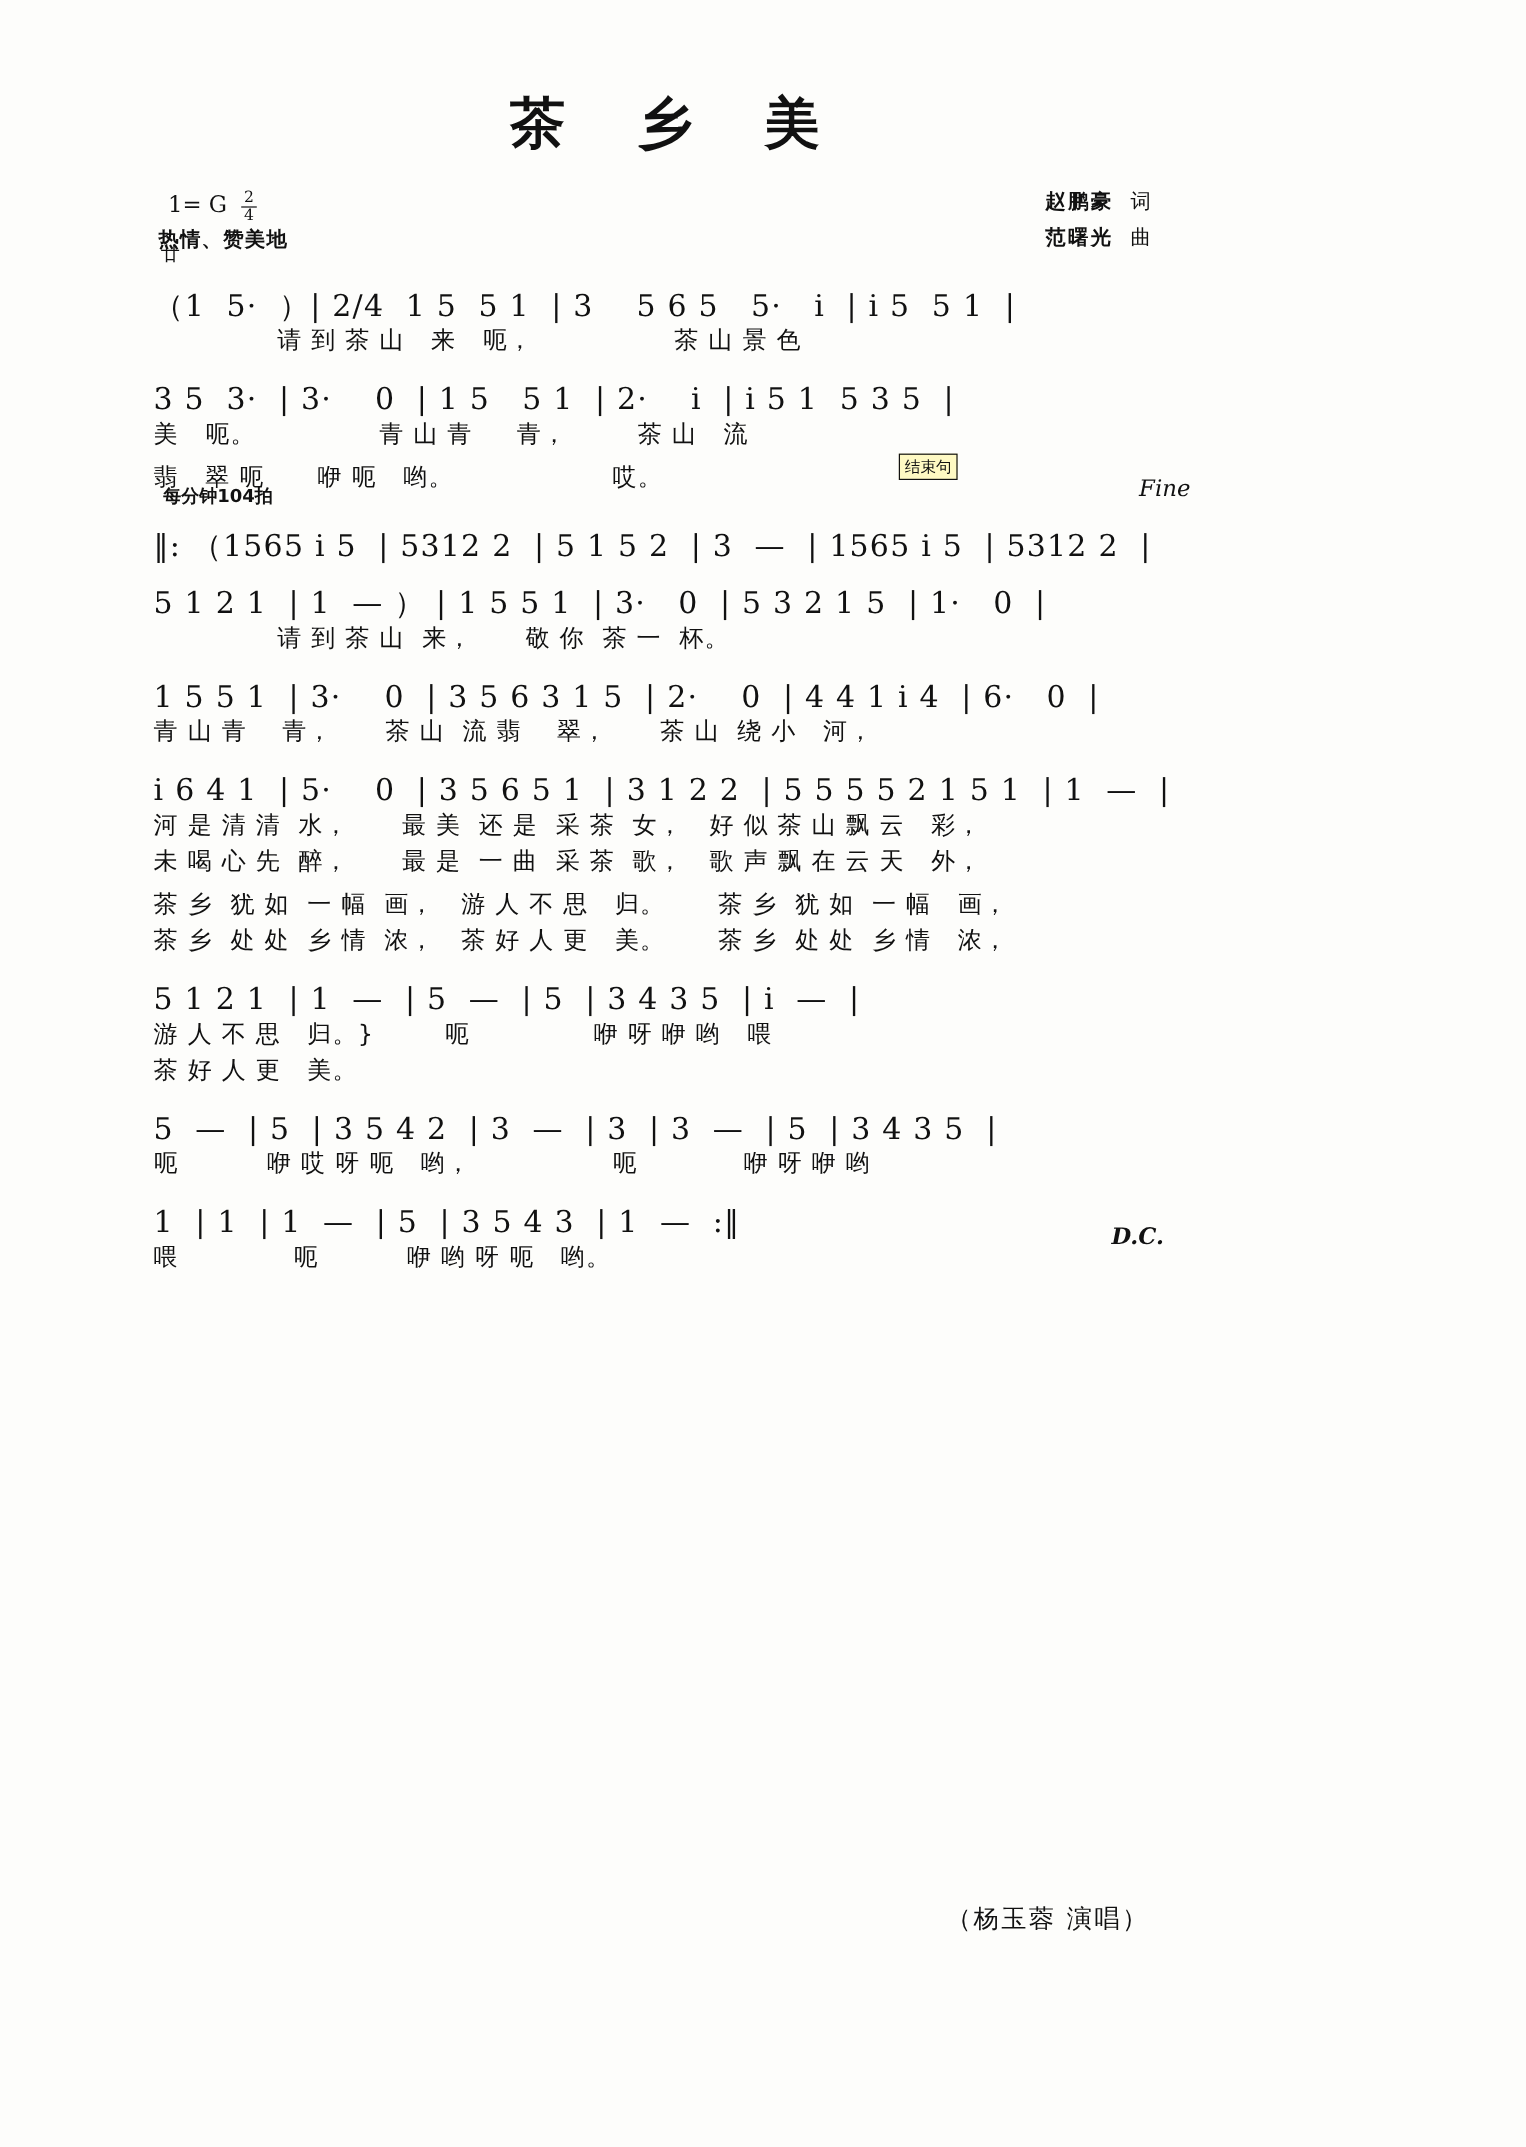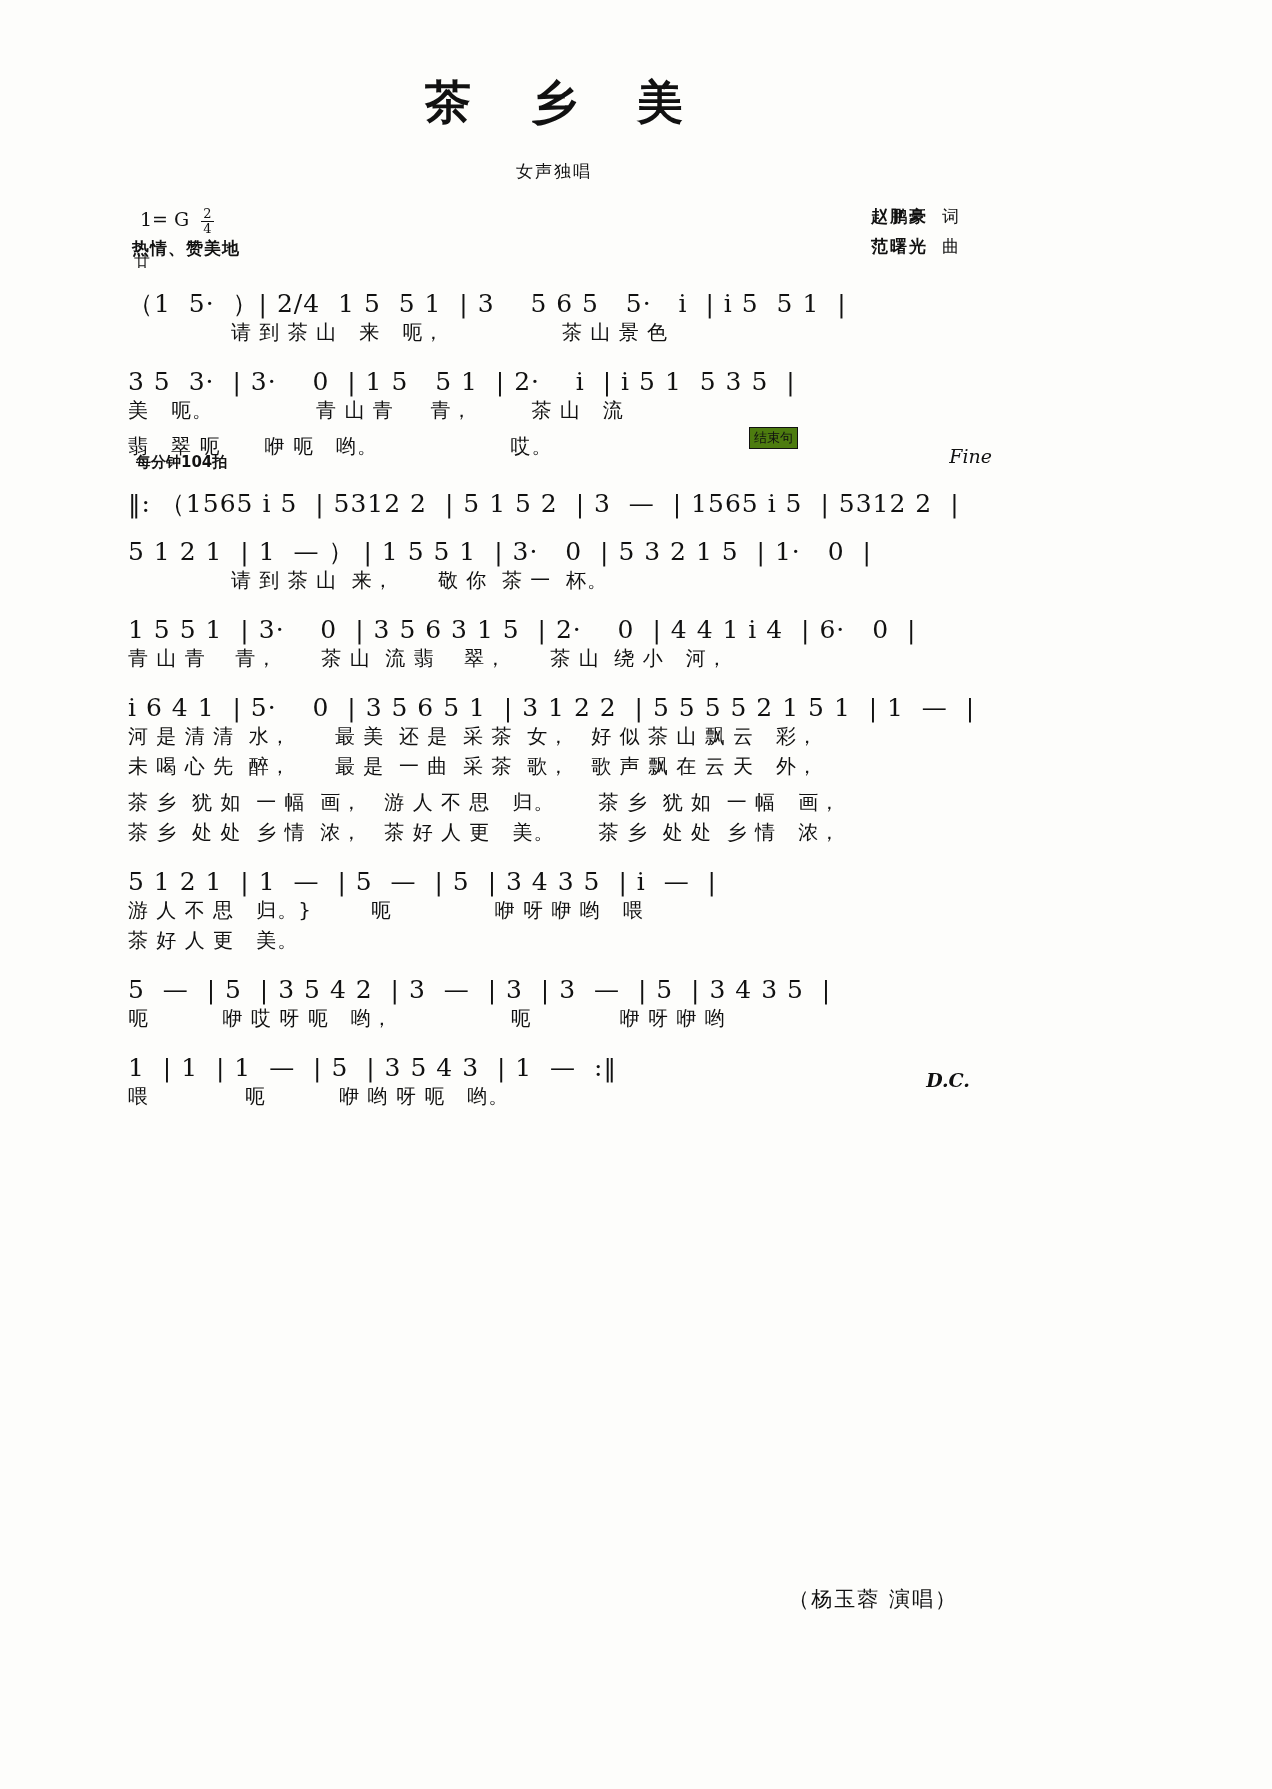--- a/index.html
+++ b/index.html
@@ -118,36 +118,35 @@
     font-family:"DejaVu Serif","Liberation Serif",serif;
     font-size:19px;
     font-weight:700;
   }
   .endbox{
     position:absolute;
     right:190px;top:-4px;
     border:1.4px solid #111;
     font-size:13px;
     padding:1px 4px;
-    background:#4d7c0f;
+    background:#fef9c3;
   }
   .credit-singer{
     position:absolute;
     right:150px;bottom:176px;
     font-size:21px;
     letter-spacing:2px;
   }
 </style>
 </head>
 <body>
 
 <div class="sheet">
 
   <div class="title">茶 乡 美</div>
-  <div class="subtitle">女声独唱</div>
 
   <div class="meta">
     <div class="key-sig">
       <span>1= G</span>
       <span class="frac">
         <i class="num">2</i>
         <i>4</i>
       </span>
     </div>
     <div class="mood">热情、赞美地</div>

